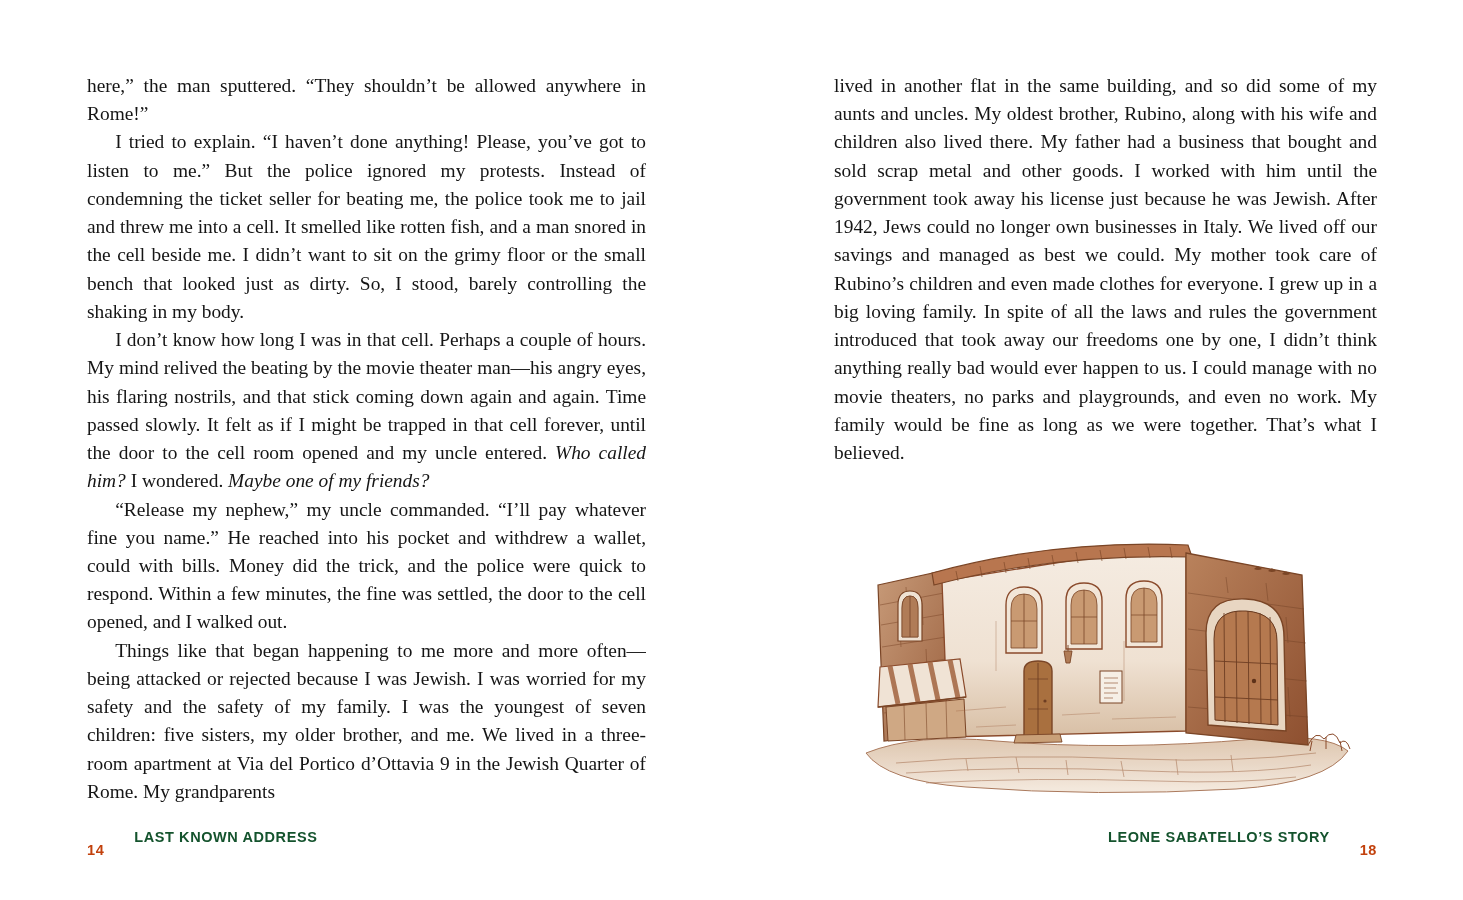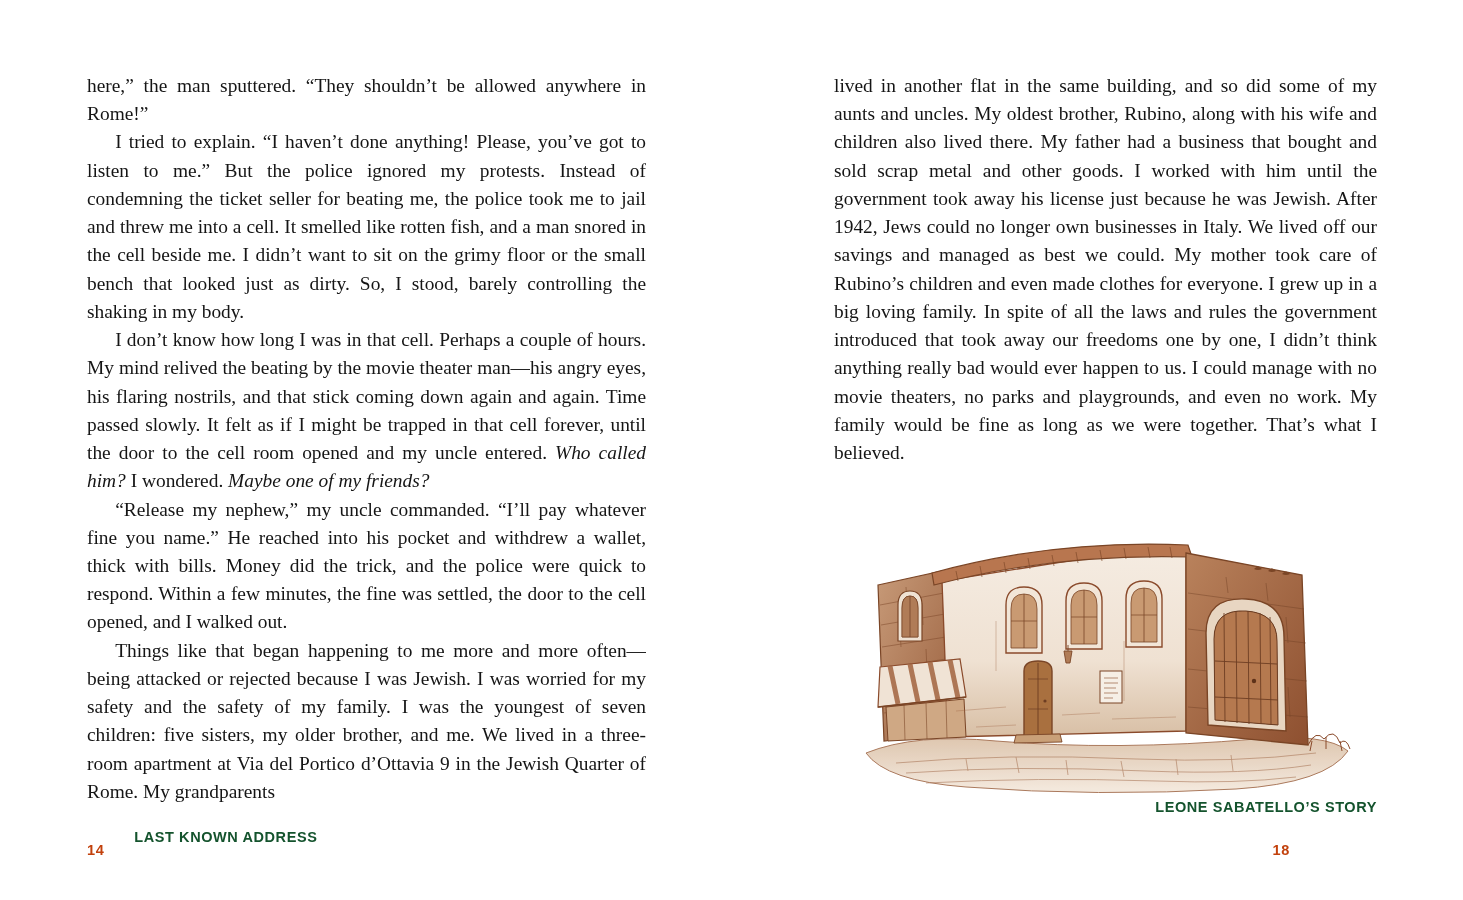--- a/index.html
+++ b/index.html
@@ -70,21 +70,20 @@
     font-size: 14.5px;
     letter-spacing: 0.04em;
     display: flex;
     align-items: center;
   }
   .footer-left {
     left: 86px;
   }
   .footer-right {
     right: 86px;
-    flex-direction: column;
   }
   .folio {
     color: #c2410c;
     margin-top: 27px;
   }
   .running-head {
     color: #14532d;
   }
   .footer-left .folio { margin-right: 30px; }
   .footer-right .folio { margin-left: 30px; }
@@ -92,21 +91,21 @@
 </head>
 <body>
 
 <div class="spread">
 
   <div class="page page-left">
     <div class="body-text">
       <p class="first">here,” the man sputtered. “They shouldn’t be allowed any­where in Rome!”</p>
       <p>I tried to explain. “I haven’t done anything! Please, you’ve got to listen to me.” But the police ignored my protests. Instead of condemning the ticket seller for beating me, the police took me to jail and threw me into a cell. It smelled like rotten fish, and a man snored in the cell beside me. I didn’t want to sit on the grimy floor or the small bench that looked just as dirty. So, I stood, barely controlling the shaking in my body.</p>
       <p><span>I don’t know how long I was in that cell. Perhaps a couple of hours. My mind relived the beating by the movie theater man—his angry eyes, his flaring nostrils, and that stick com­ing down again and again. Time passed slowly. It felt as if I might be trapped in that cell forever, until the door to the cell room opened and my uncle entered. </span><em>Who called him?</em><span> I won­dered. </span><em>Maybe one of my friends?</em></p>
-      <p>“Release my nephew,” my uncle commanded. “I’ll pay whatever fine you name.” He reached into his pocket and withdrew a wallet, thick with bills. Money did the trick, and the police were quick to respond. Within a few minutes, the fine was settled, the door to the cell opened, and I walked out.</p>
+      <p>“Release my nephew,” my uncle commanded. “I’ll pay whatever fine you name.” He reached into his pocket and withdrew a wallet, could with bills. Money did the trick, and the police were quick to respond. Within a few minutes, the fine was settled, the door to the cell opened, and I walked out.</p>
       <p>Things like that began happening to me more and more often—being attacked or rejected because I was Jewish. I was worried for my safety and the safety of my family. I was the youngest of seven children: five sisters, my older brother, and me. We lived in a three-room apartment at Via del Portico d’Ottavia 9 in the Jewish Quarter of Rome. My grandparents</p>
     </div>
     <div class="footer footer-left">
       <span class="folio">14</span>
       <span class="running-head">LAST KNOWN ADDRESS</span>
     </div>
   </div>
 
   <div class="page page-right">
     <div class="body-text">

